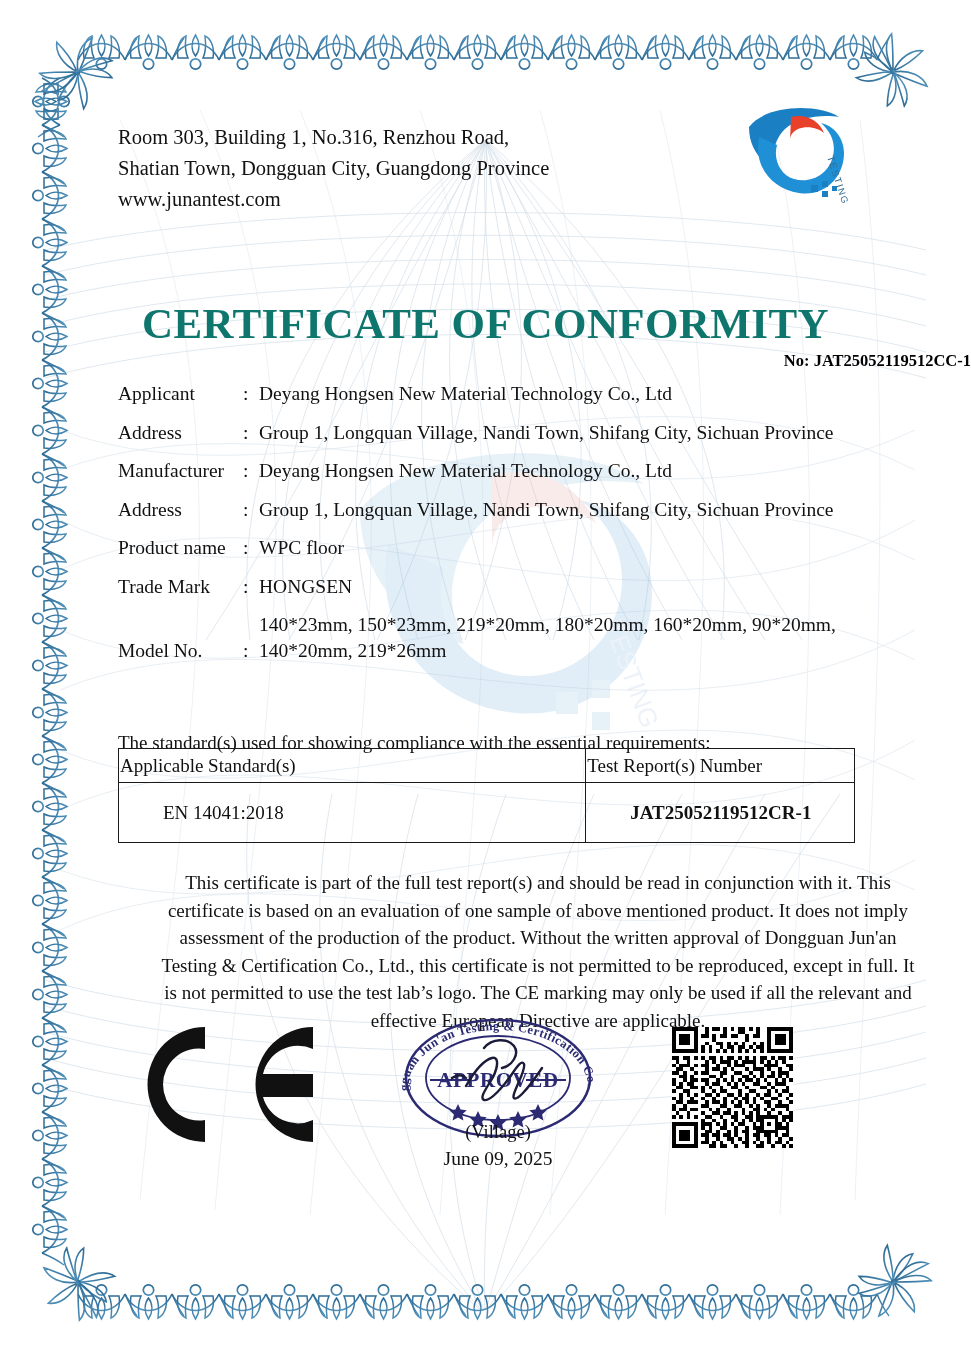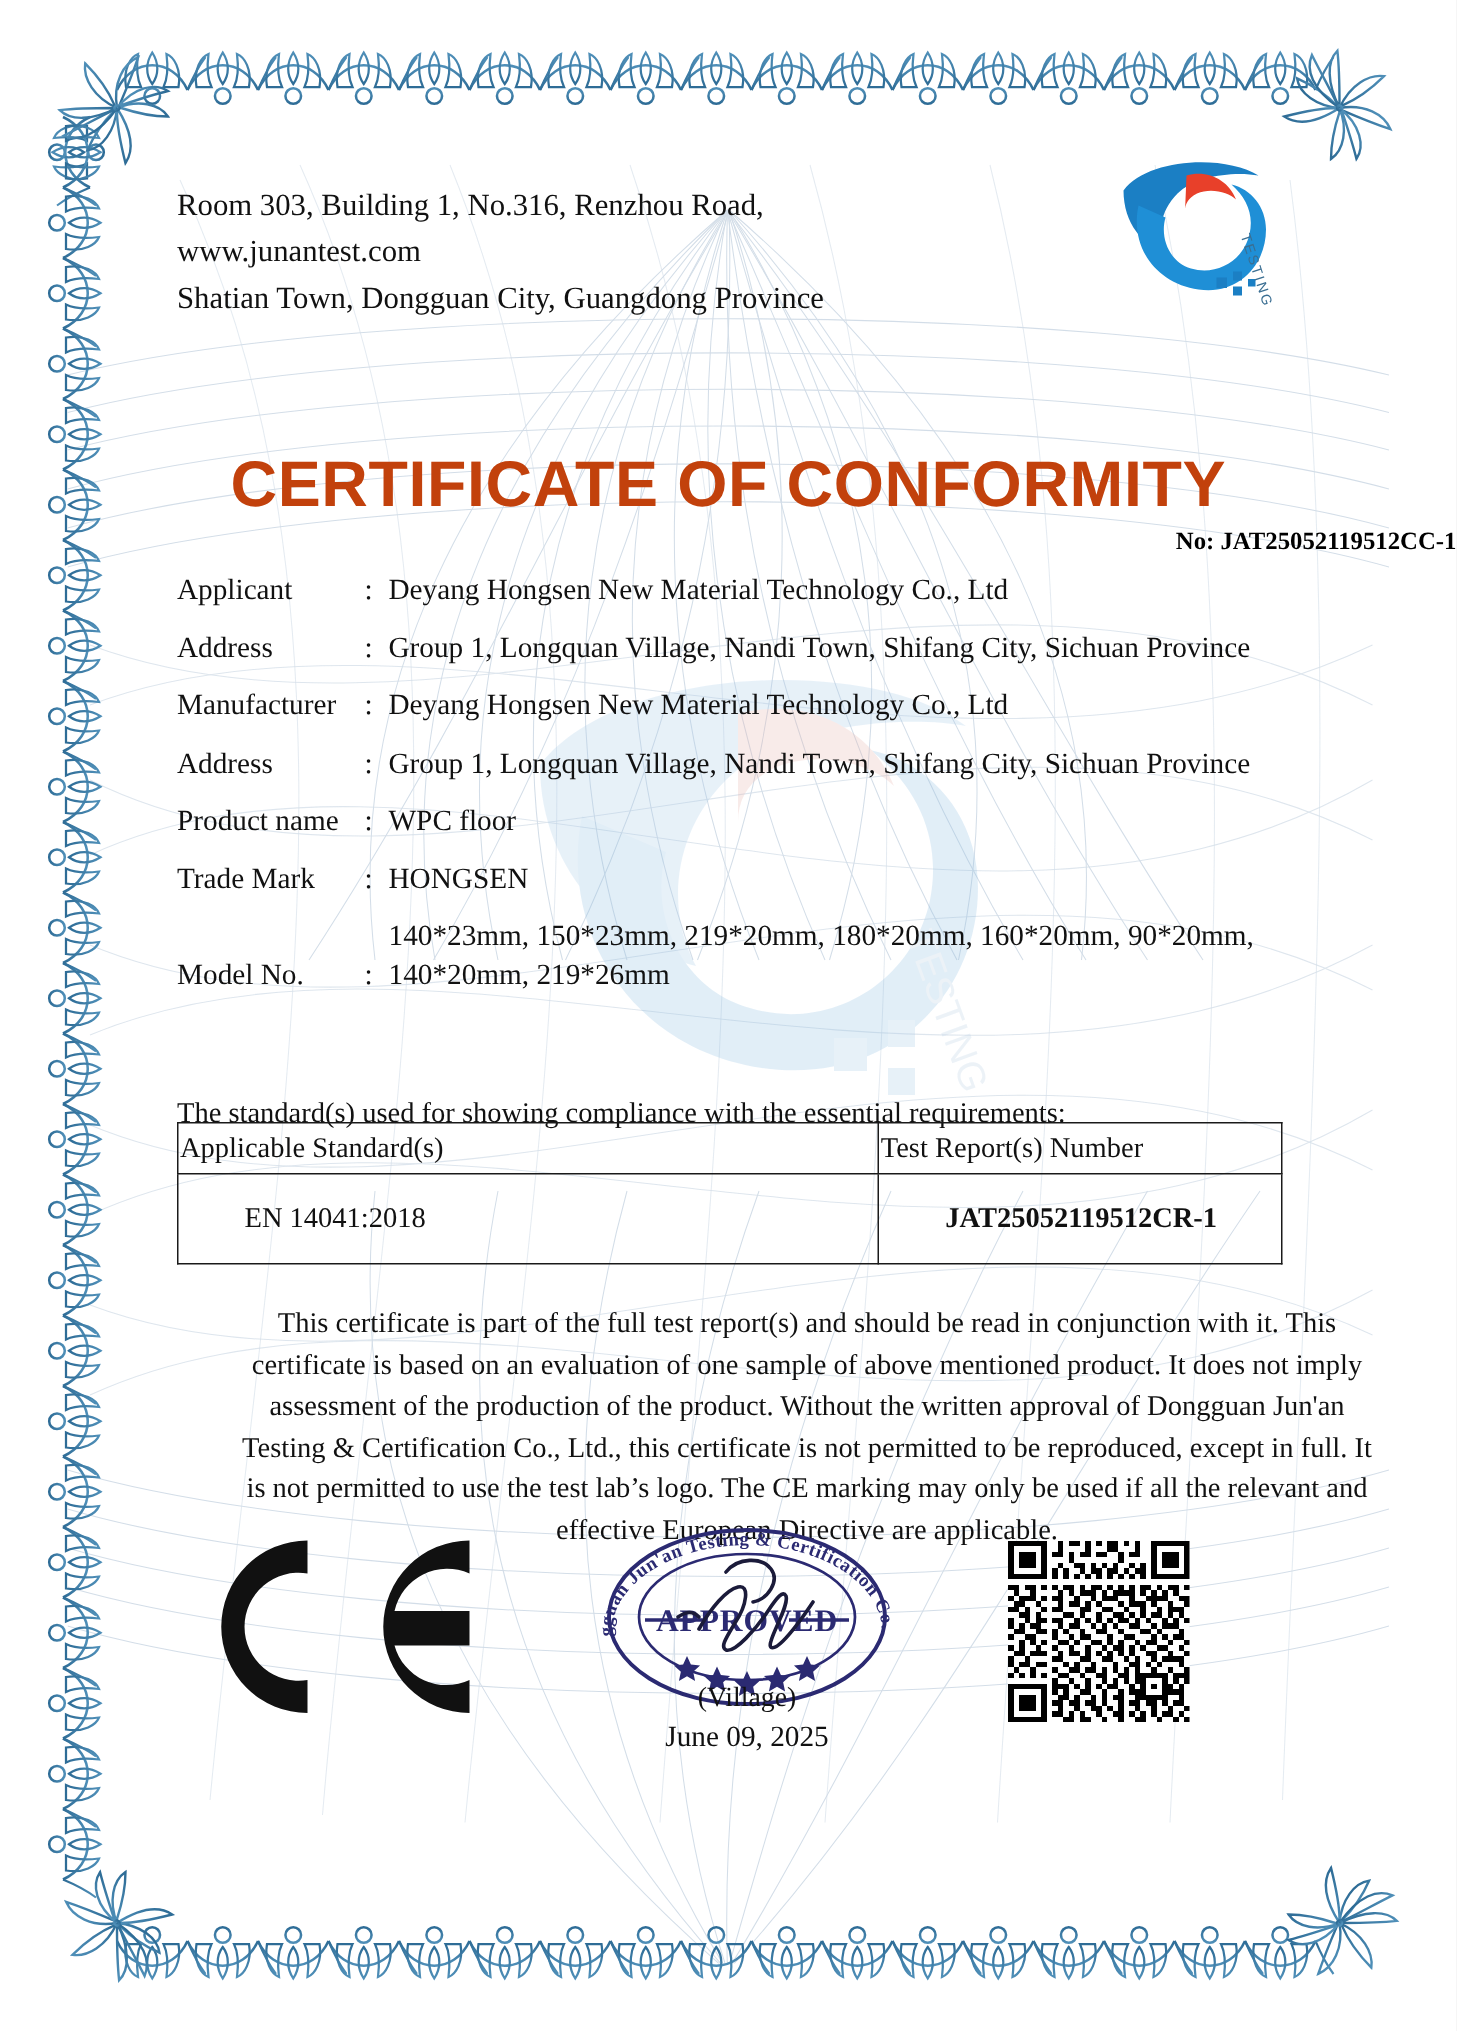--- a/index.html
+++ b/index.html
@@ -21,22 +21,22 @@
   
   .content{position:absolute;inset:0;z-index:5;}
 
   .hdr-addr{position:absolute;left:118px;top:122px;width:560px;
     font-size:20.5px;line-height:31px;color:#111;}
   .hdr-addr div{white-space:nowrap;}
 
   .logo{position:absolute;left:735px;top:97px;width:120px;height:113px;}
 
   .title{position:absolute;left:0;right:0;top:299px;text-align:center;
-    font-size:43px;font-weight:bold;letter-spacing:.4px;color:#c2410c;
-    font-family:Liberation Sans, sans-serif;}
+    font-size:43px;font-weight:bold;letter-spacing:.4px;color:#0f766e;
+    font-family:Liberation Serif, serif;}
   .cert-no{position:absolute;left:0;right:0;top:351px;text-align:right;
     font-size:16.5px;font-weight:bold;color:#000;}
 
   .fields{position:absolute;left:118px;top:381px;width:760px;}
   .frow{display:flex;align-items:flex-end;margin-bottom:12.5px;font-size:19.5px;
     line-height:26px;color:#111;}
   .flabel{width:125px;flex:0 0 125px;}
   .fcolon{width:16px;flex:0 0 16px;}
   .fval{flex:1;}
   .fval .l2{display:block;}
@@ -312,22 +312,22 @@
     <use href="#rosette" x="0" y="0" transform="translate(78,72) rotate(-45)"></use>
     <use href="#rosette" x="0" y="0" transform="translate(893,72) rotate(45)"></use>
     <use href="#rosette" x="0" y="0" transform="translate(78,1282) rotate(-135)"></use>
     <use href="#rosette" x="0" y="0" transform="translate(893,1282) rotate(135)"></use>
   </svg>
 
   <div class="content">
 
     <div class="hdr-addr">
       <div>Room 303, Building 1, No.316, Renzhou Road,</div>
+      <div>Shatian Town, Dongguan City, Guangdong Province</div>
       <div>www.junantest.com</div>
-      <div>Shatian Town, Dongguan City, Guangdong Province</div>
     </div>
 
     <svg class="logo" viewBox="0 0 120 113">
       <g>
         <path d="M14 30 C 30 8 82 6 104 20 C 88 17 62 20 50 32 C 38 44 36 60 43 72 C 27 67 14 52 14 30 Z" fill="#1b7fc4"></path>
         <path d="M24 40 C 18 68 36 92 64 96 C 90 100 109 80 109 56 C 109 41 99 29 86 26
                  C 96 35 101 46 98 59 C 94 77 76 87 59 82 C 45 78 38 62 42 48 Z" fill="#1f8fd6"></path>
         <path d="M56 20 C 70 16 84 23 89 36 C 84 31 72 28 63 32 C 57 35 55 39 55 44 Z" fill="#e8402a"></path>
         <rect x="76" y="88" width="7" height="7" fill="#1b7fc4"></rect>
         <rect x="87" y="84" width="6" height="6" fill="#1b7fc4"></rect>

